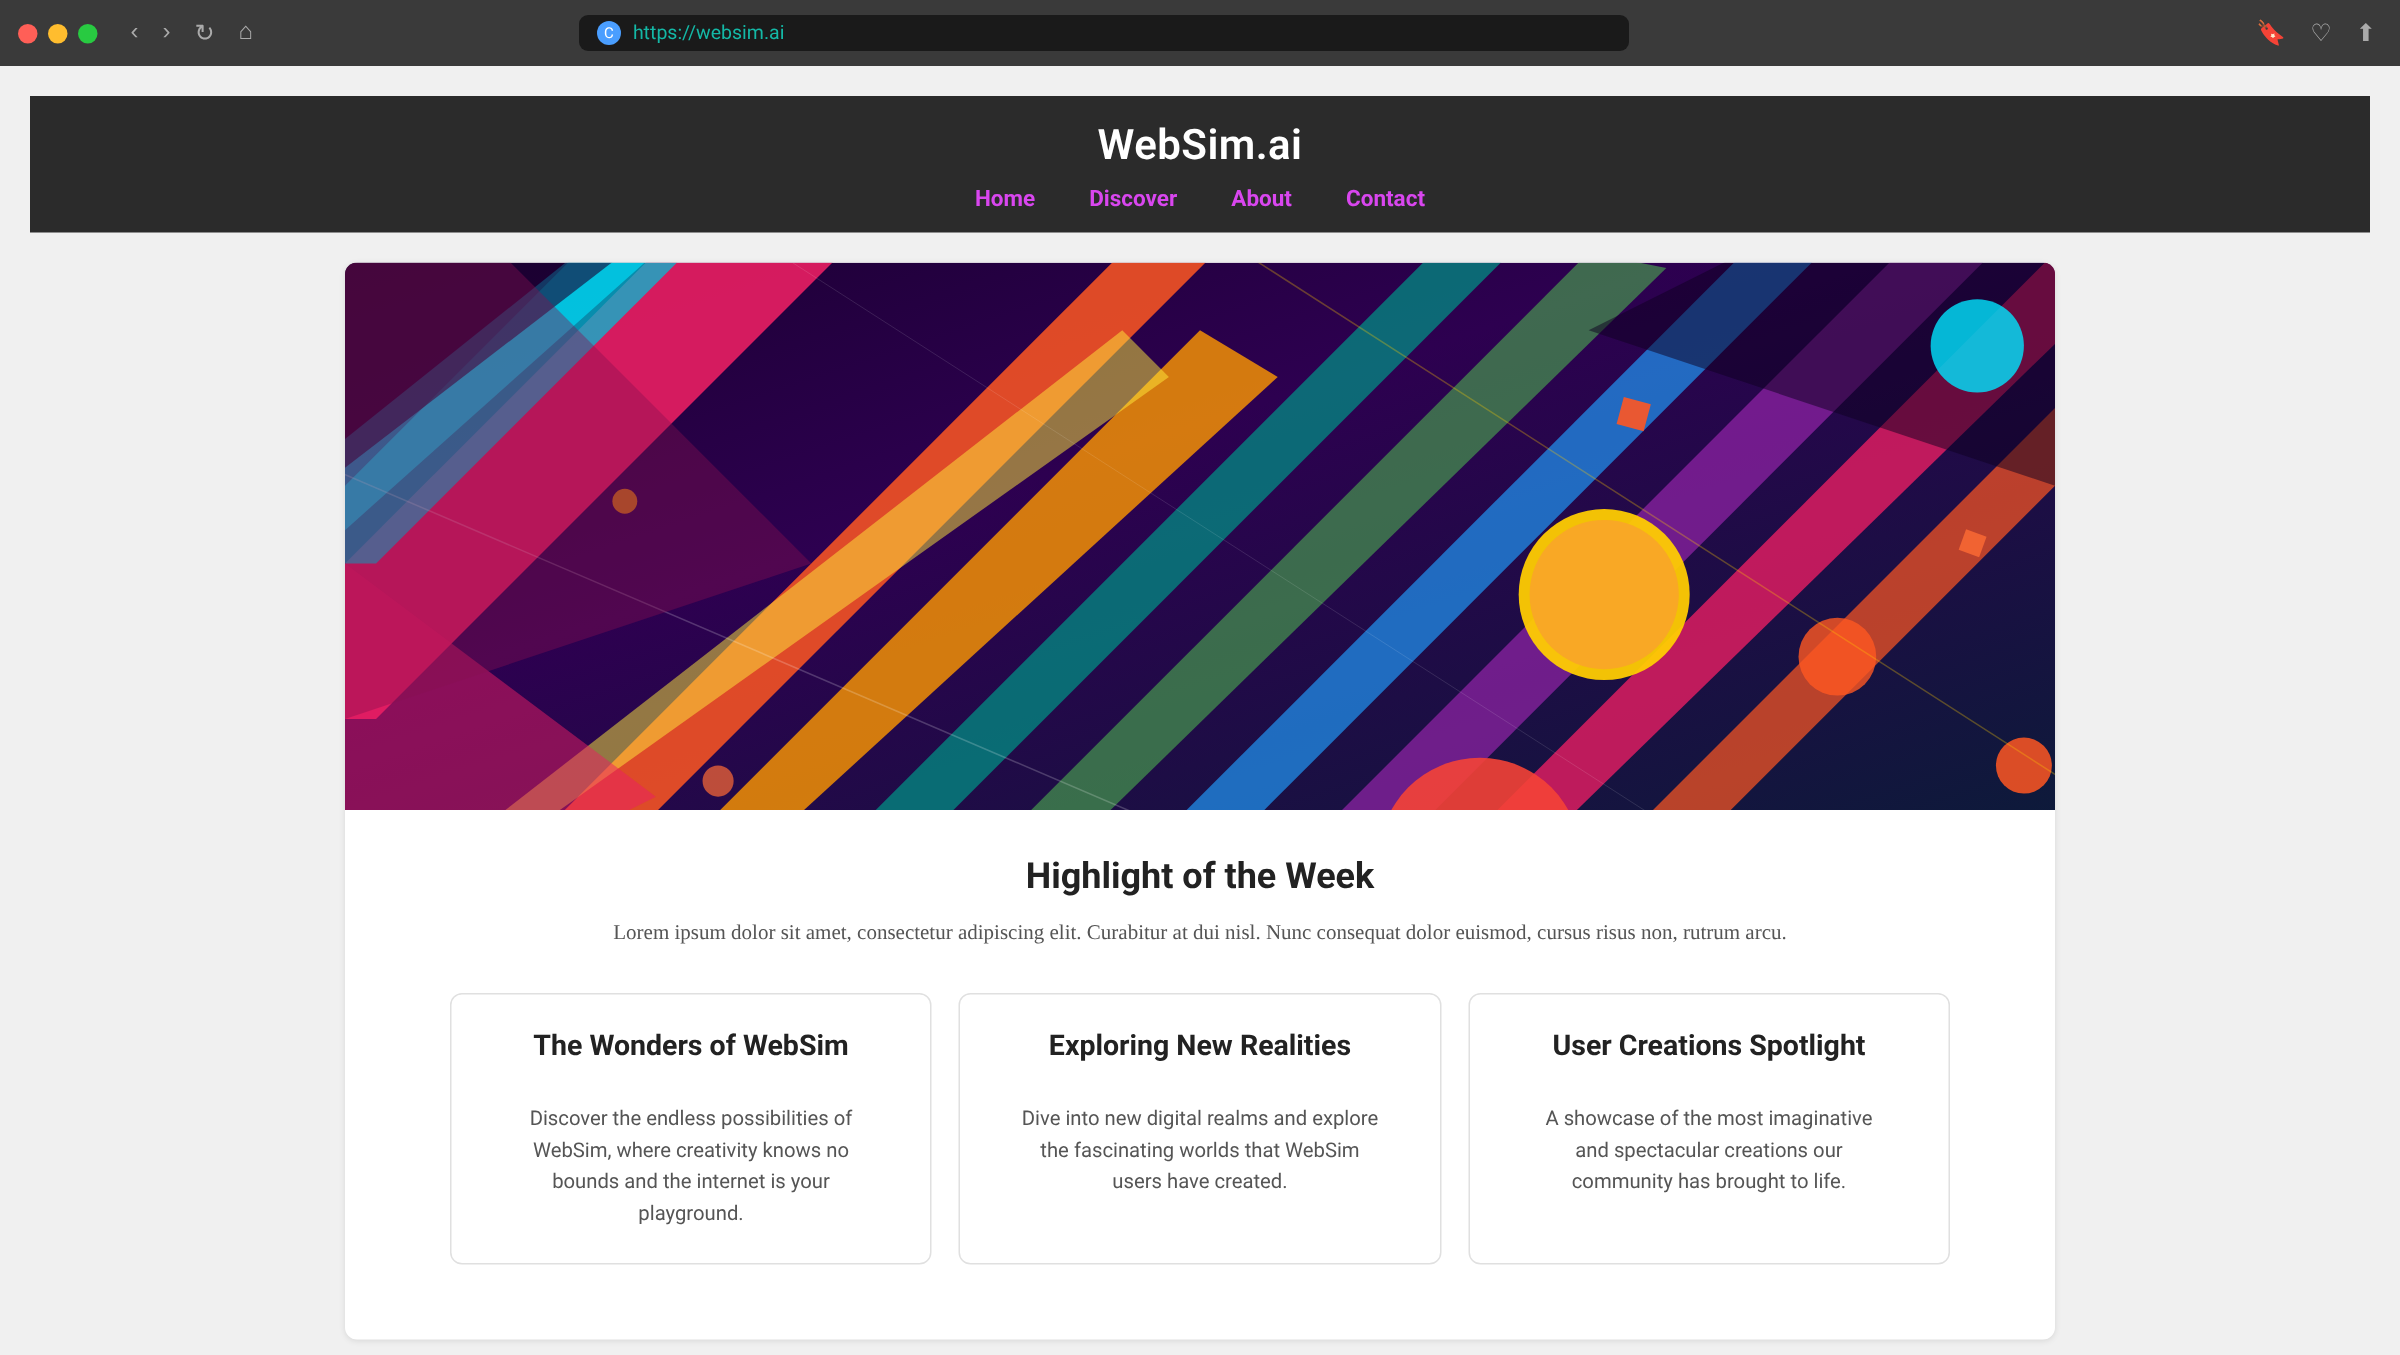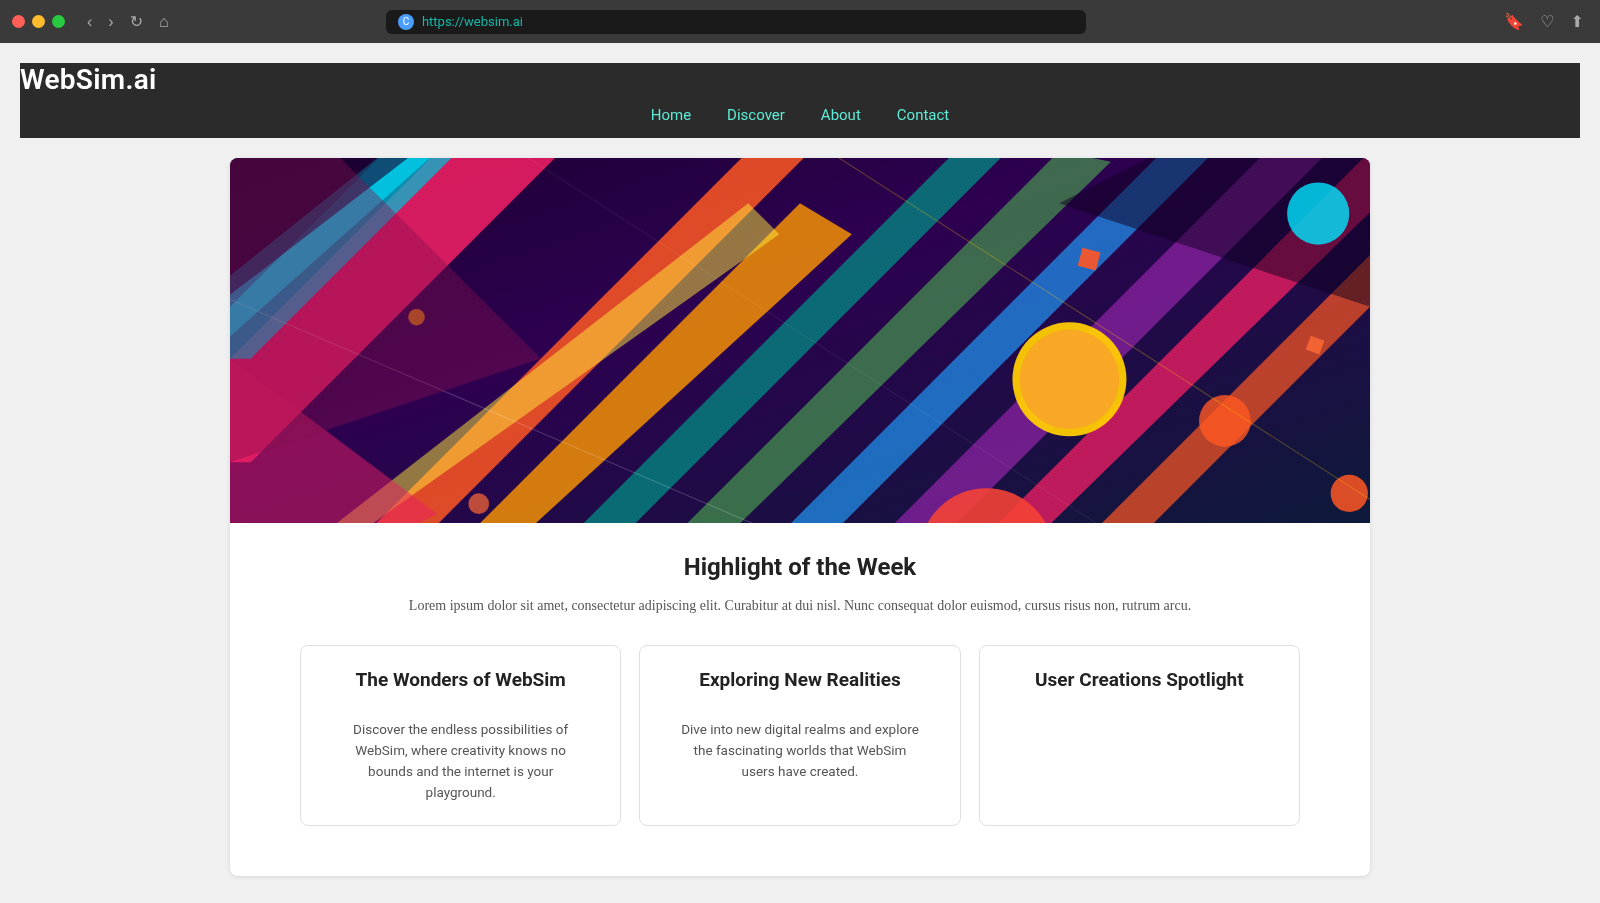--- a/index.html
+++ b/index.html
@@ -91,39 +91,40 @@
 
     
     .website-container {
       background: #f0f0f0;
       min-height: calc(100vh - 52px);
       padding: 20px;
     }
 
     .site-header {
       background: #2b2b2b;
-      padding: 0 0 14px;
+      padding: 16px 0 14px;
+      text-align: center;
     }
     .site-title {
       color: white;
       font-size: 28px;
       font-weight: 600;
       letter-spacing: 0.3px;
       margin-bottom: 10px;
     }
     .site-nav {
       display: flex;
       justify-content: center;
       gap: 36px;
     }
     .site-nav a {
-      color: #5eead4;
+      color: #d946ef;
       text-decoration: none;
       font-size: 15px;
-      font-weight: 400;
+      font-weight: 700;
     }
 
     .main-content {
       background: white;
       border-radius: 8px;
       margin: 20px auto;
       max-width: 1140px;
       overflow: hidden;
       box-shadow: 0 1px 4px rgba(0,0,0,0.1);
       padding-bottom: 30px;
@@ -310,17 +311,18 @@
         <div class="card">
           <div class="card-title">The Wonders of WebSim</div>
           <div class="card-desc">Discover the endless possibilities of WebSim, where creativity knows no bounds and the internet is your playground.</div>
         </div>
         <div class="card">
           <div class="card-title">Exploring New Realities</div>
           <div class="card-desc">Dive into new digital realms and explore the fascinating worlds that WebSim users have created.</div>
         </div>
         <div class="card">
           <div class="card-title">User Creations Spotlight</div>
+          <div class="card-desc">A showcase of the most imaginative and spectacular creations our community has brought to life.</div>
         </div>
       </div>
     </div>
   </div>
 </div>
 
 </body></html>

